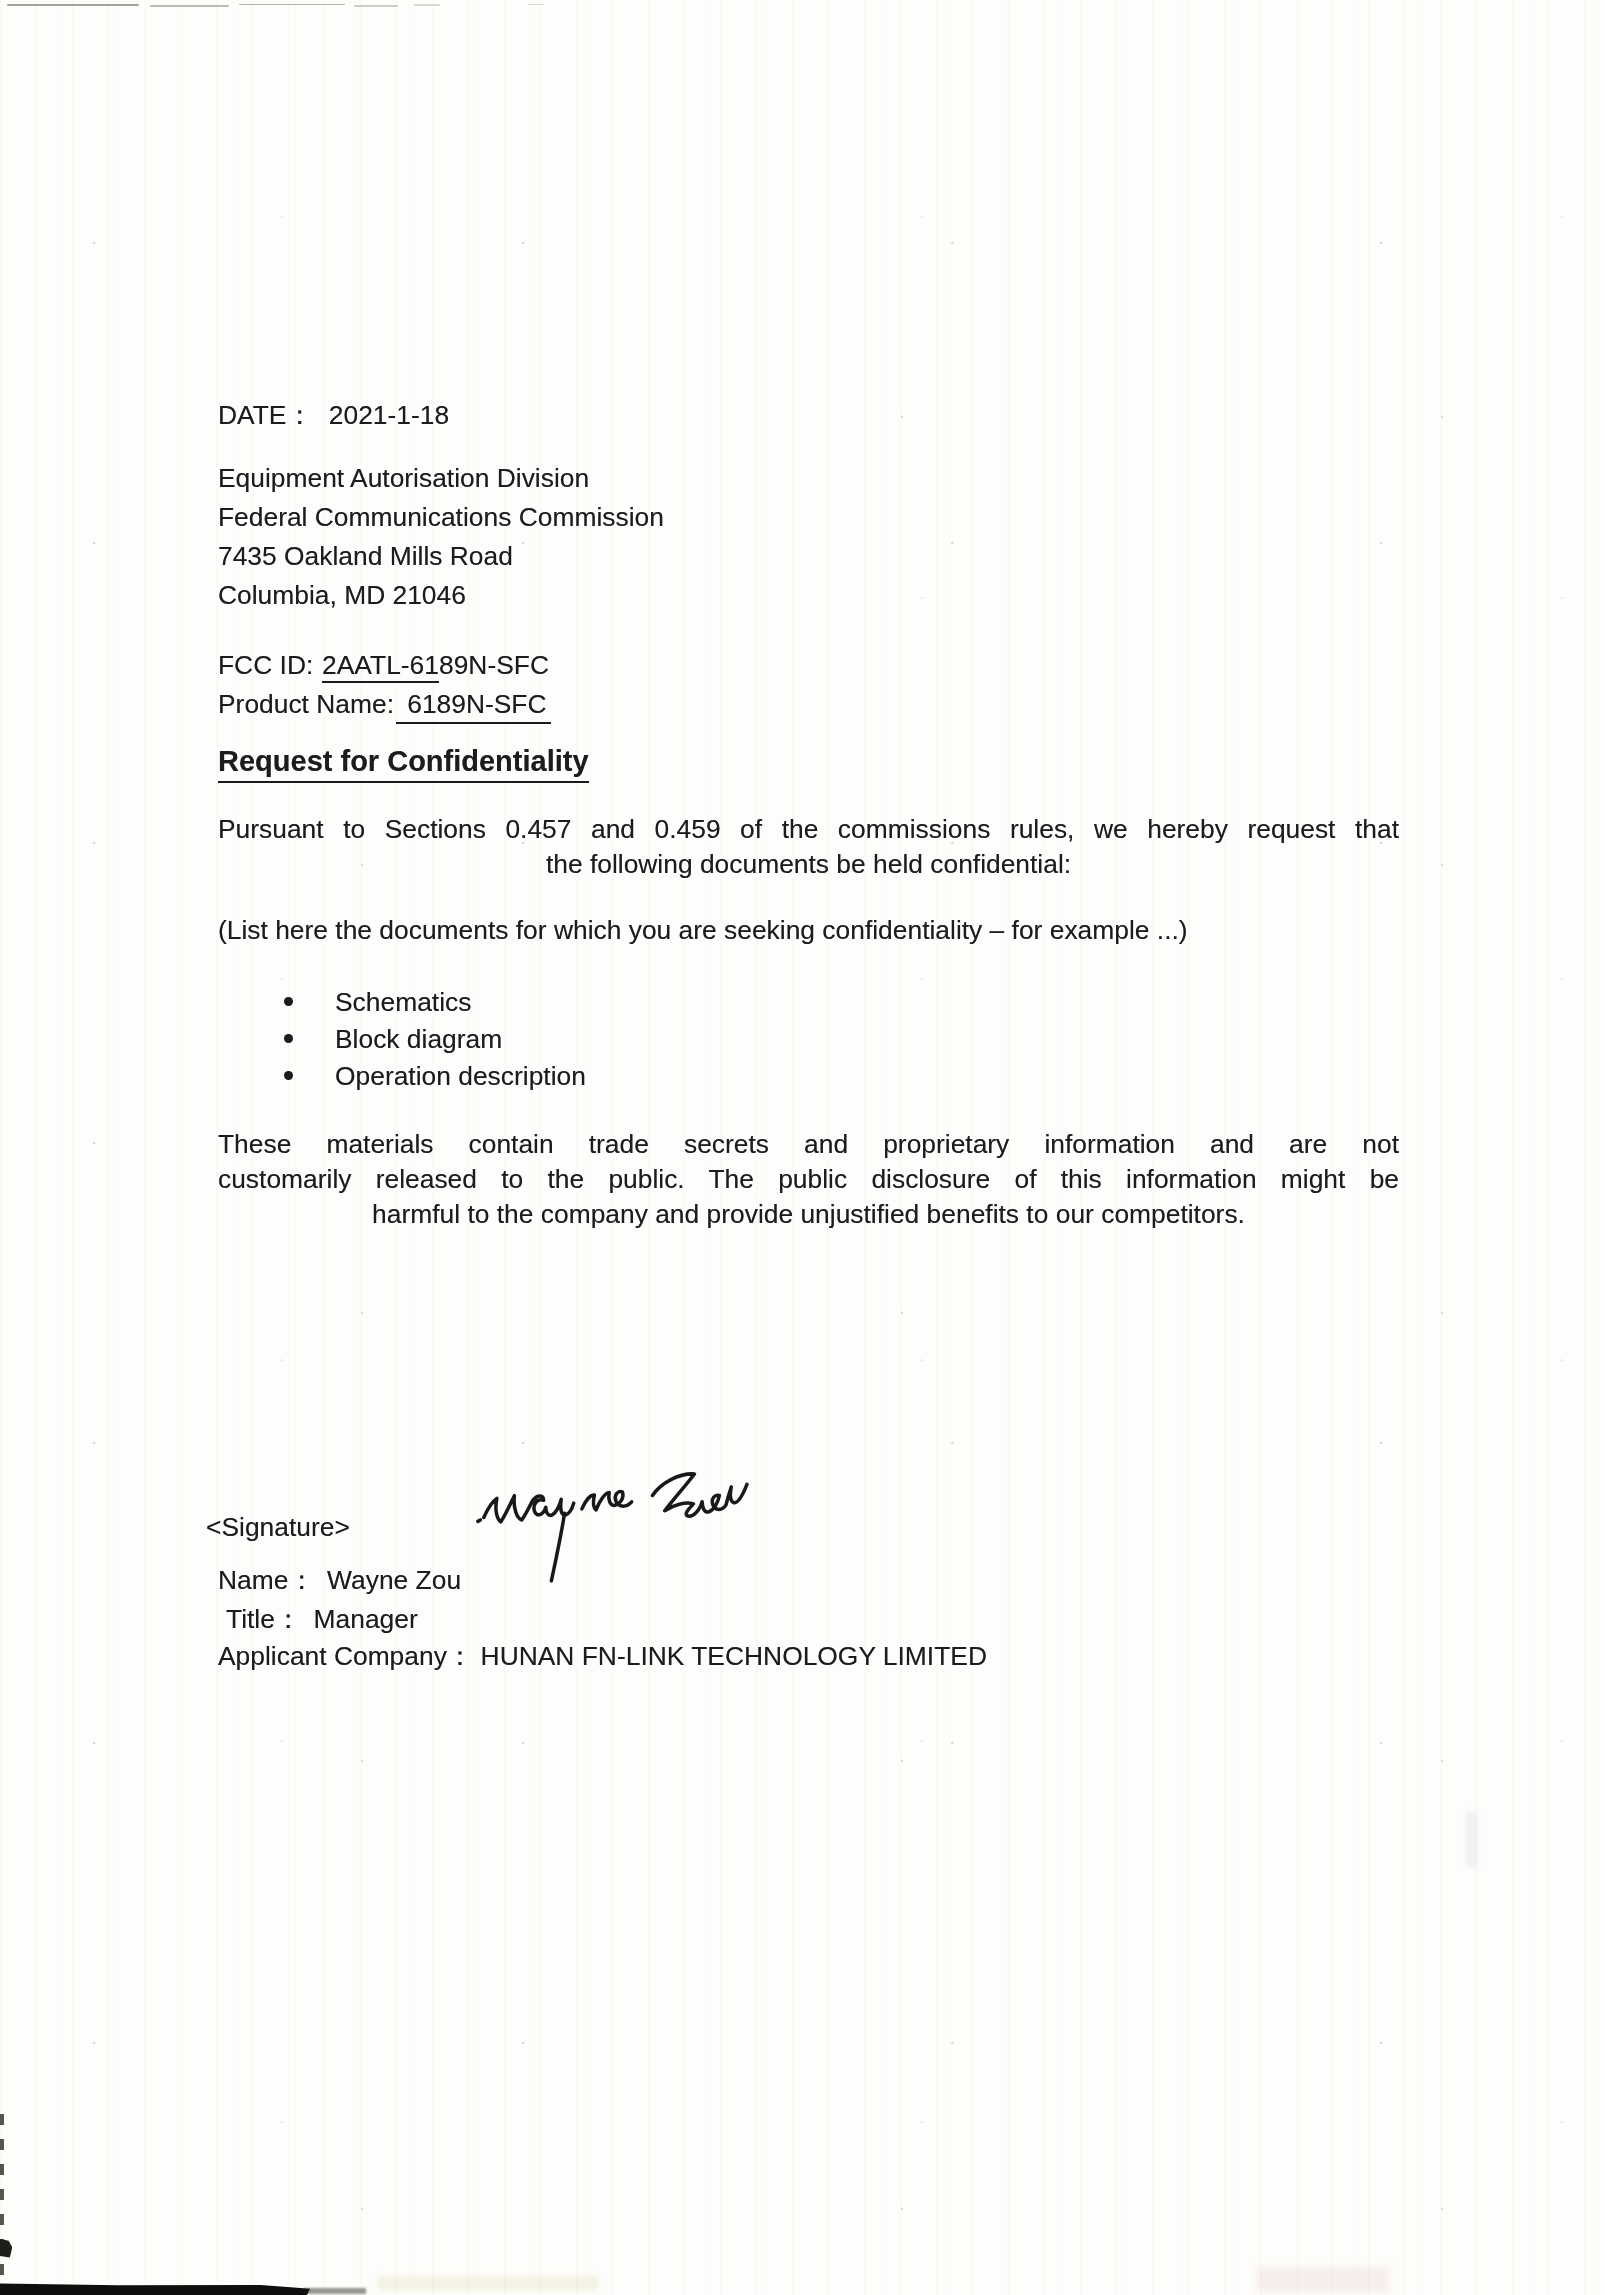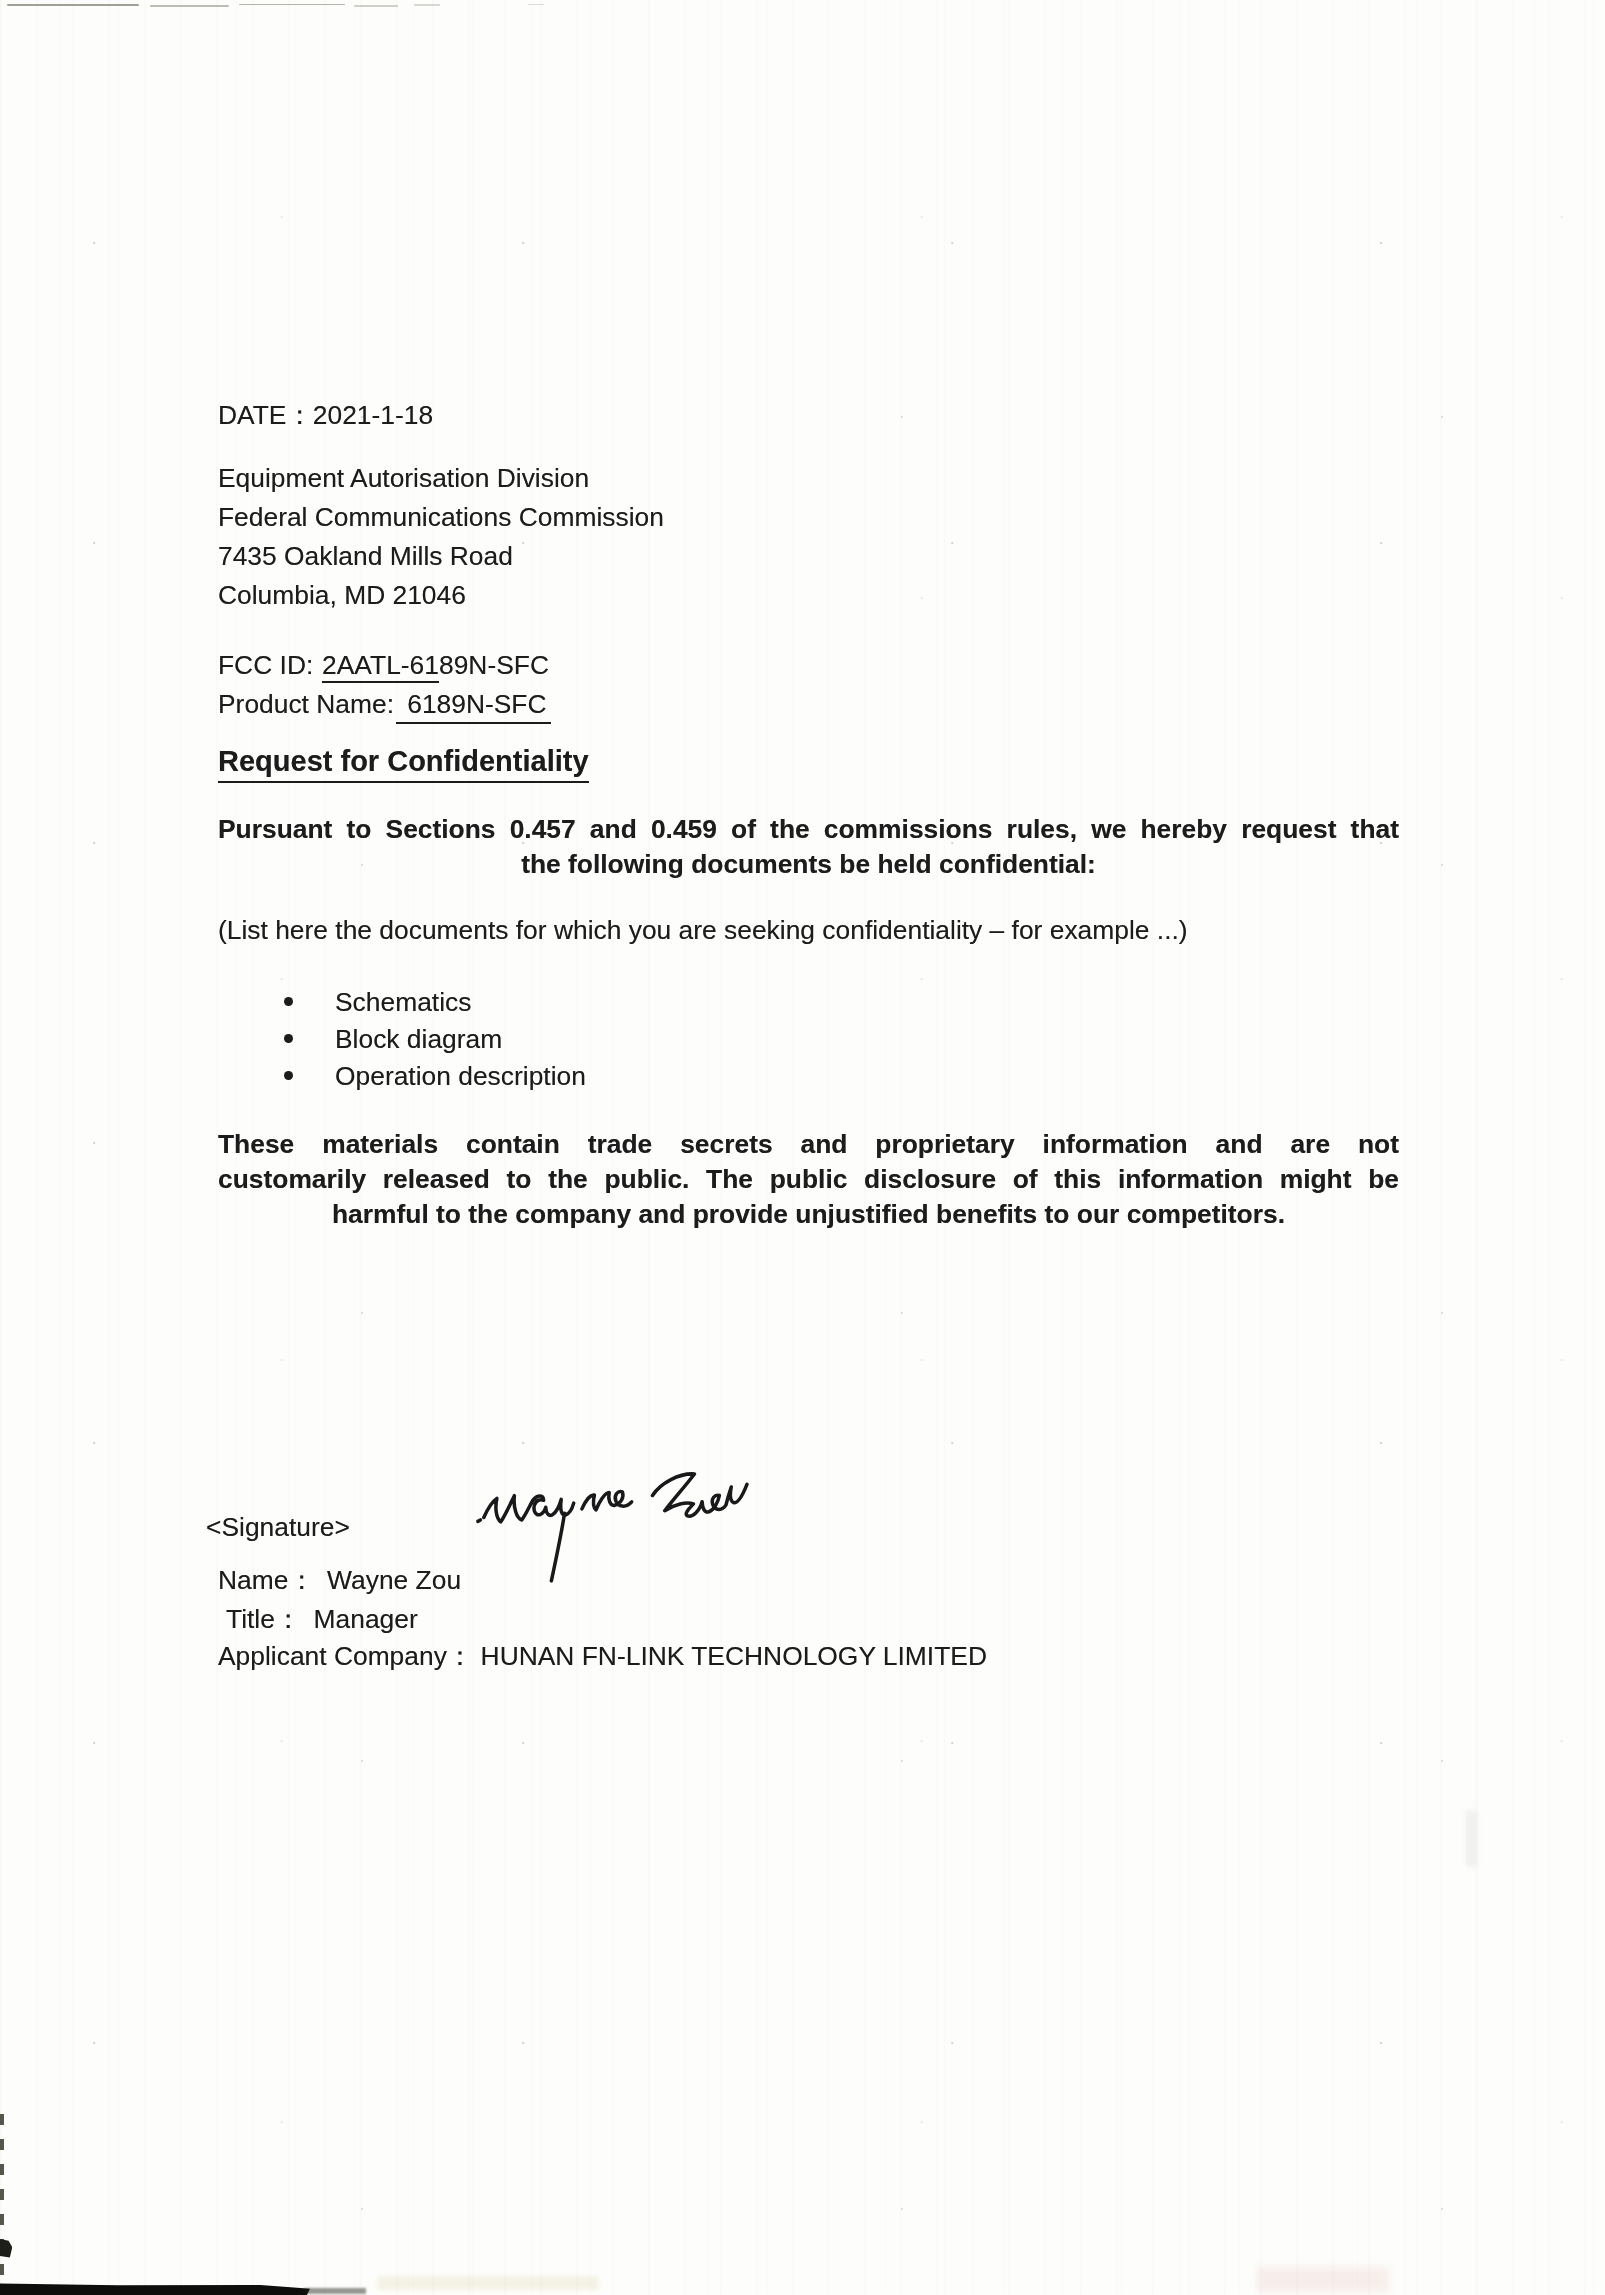--- a/index.html
+++ b/index.html
@@ -24,21 +24,21 @@
       repeating-linear-gradient(90deg, rgba(90,90,70,.020) 0 1.8px, transparent 1.8px 36px),
       repeating-linear-gradient(90deg, rgba(90,90,70,.014) 0 0.9px, transparent 0.9px 59px);
   }
   .scratch { position:absolute; background:rgba(70,70,52,.5); border-radius:1.8px; }
   .line { white-space:nowrap; }
   .addr { line-height:39px; }
   .ids  { line-height:39px; }
   .u1 { border-bottom:2.6px solid var(--ink); padding-bottom:0.9px; margin-left:8.8px; }
   .u2 { border-bottom:2.6px solid var(--ink); padding-bottom:2.6px; padding-left:11.4px; padding-right:4.4px; margin-left:1.8px; }
   .heading { font-size:29px; font-weight:bold; border-bottom:2.6px solid var(--ink); padding-bottom:2.6px; display:inline-block; }
-  .para { width:1181px; line-height:35px;font-weight:bold; }
+  .para { width:1181px; line-height:35px; }
   .para .jline { text-align:justify; text-align-last:justify; }
   .para .lastline { text-align:center; }
   .list-intro { white-space:nowrap; }
   ul.bullets { list-style:none; margin:0; padding:0; line-height:37px; }
   ul.bullets li { position:relative; padding-left:129px; }
   ul.bullets li .dot {
     position:absolute; left:78px; top:13.2px; width:8.8px; height:8.8px;
     border-radius:50%; background:var(--ink);
   }
   .kv .label { }
@@ -70,21 +70,21 @@
 
   <div class="streaks"></div>
   <div class="scratch" style="left:7px;top:3.5px;width:132px;height:2.6px;"></div>
   <div class="scratch" style="left:150px;top:5.3px;width:79px;height:1.8px;opacity:.7;"></div>
   <div class="scratch" style="left:239px;top:3.5px;width:106px;height:1.8px;opacity:.8;"></div>
   <div class="scratch" style="left:354px;top:5.3px;width:44px;height:1.8px;opacity:.5;"></div>
   <div class="scratch" style="left:414px;top:4.4px;width:26.4px;height:1.8px;opacity:.4;"></div>
   <div class="scratch" style="left:528px;top:3.5px;width:16px;height:1.8px;opacity:.35;"></div>
 
   <div class="abs line" style="left:218px;top:398px;">
-    <span>DATE：</span><span style="margin-left:0;">2021-1-18</span>
+    <span>DATE：</span><span style="margin-left:16px;">2021-1-18</span>
   </div>
 
   <div class="abs addr" style="left:218px;top:459px;">
     <div class="line">Equipment Autorisation Division</div>
     <div class="line">Federal Communications Commission</div>
     <div class="line">7435 Oakland Mills Road</div>
     <div class="line">Columbia, MD 21046</div>
   </div>
 
   <div class="abs ids" style="left:218px;top:646px;">

